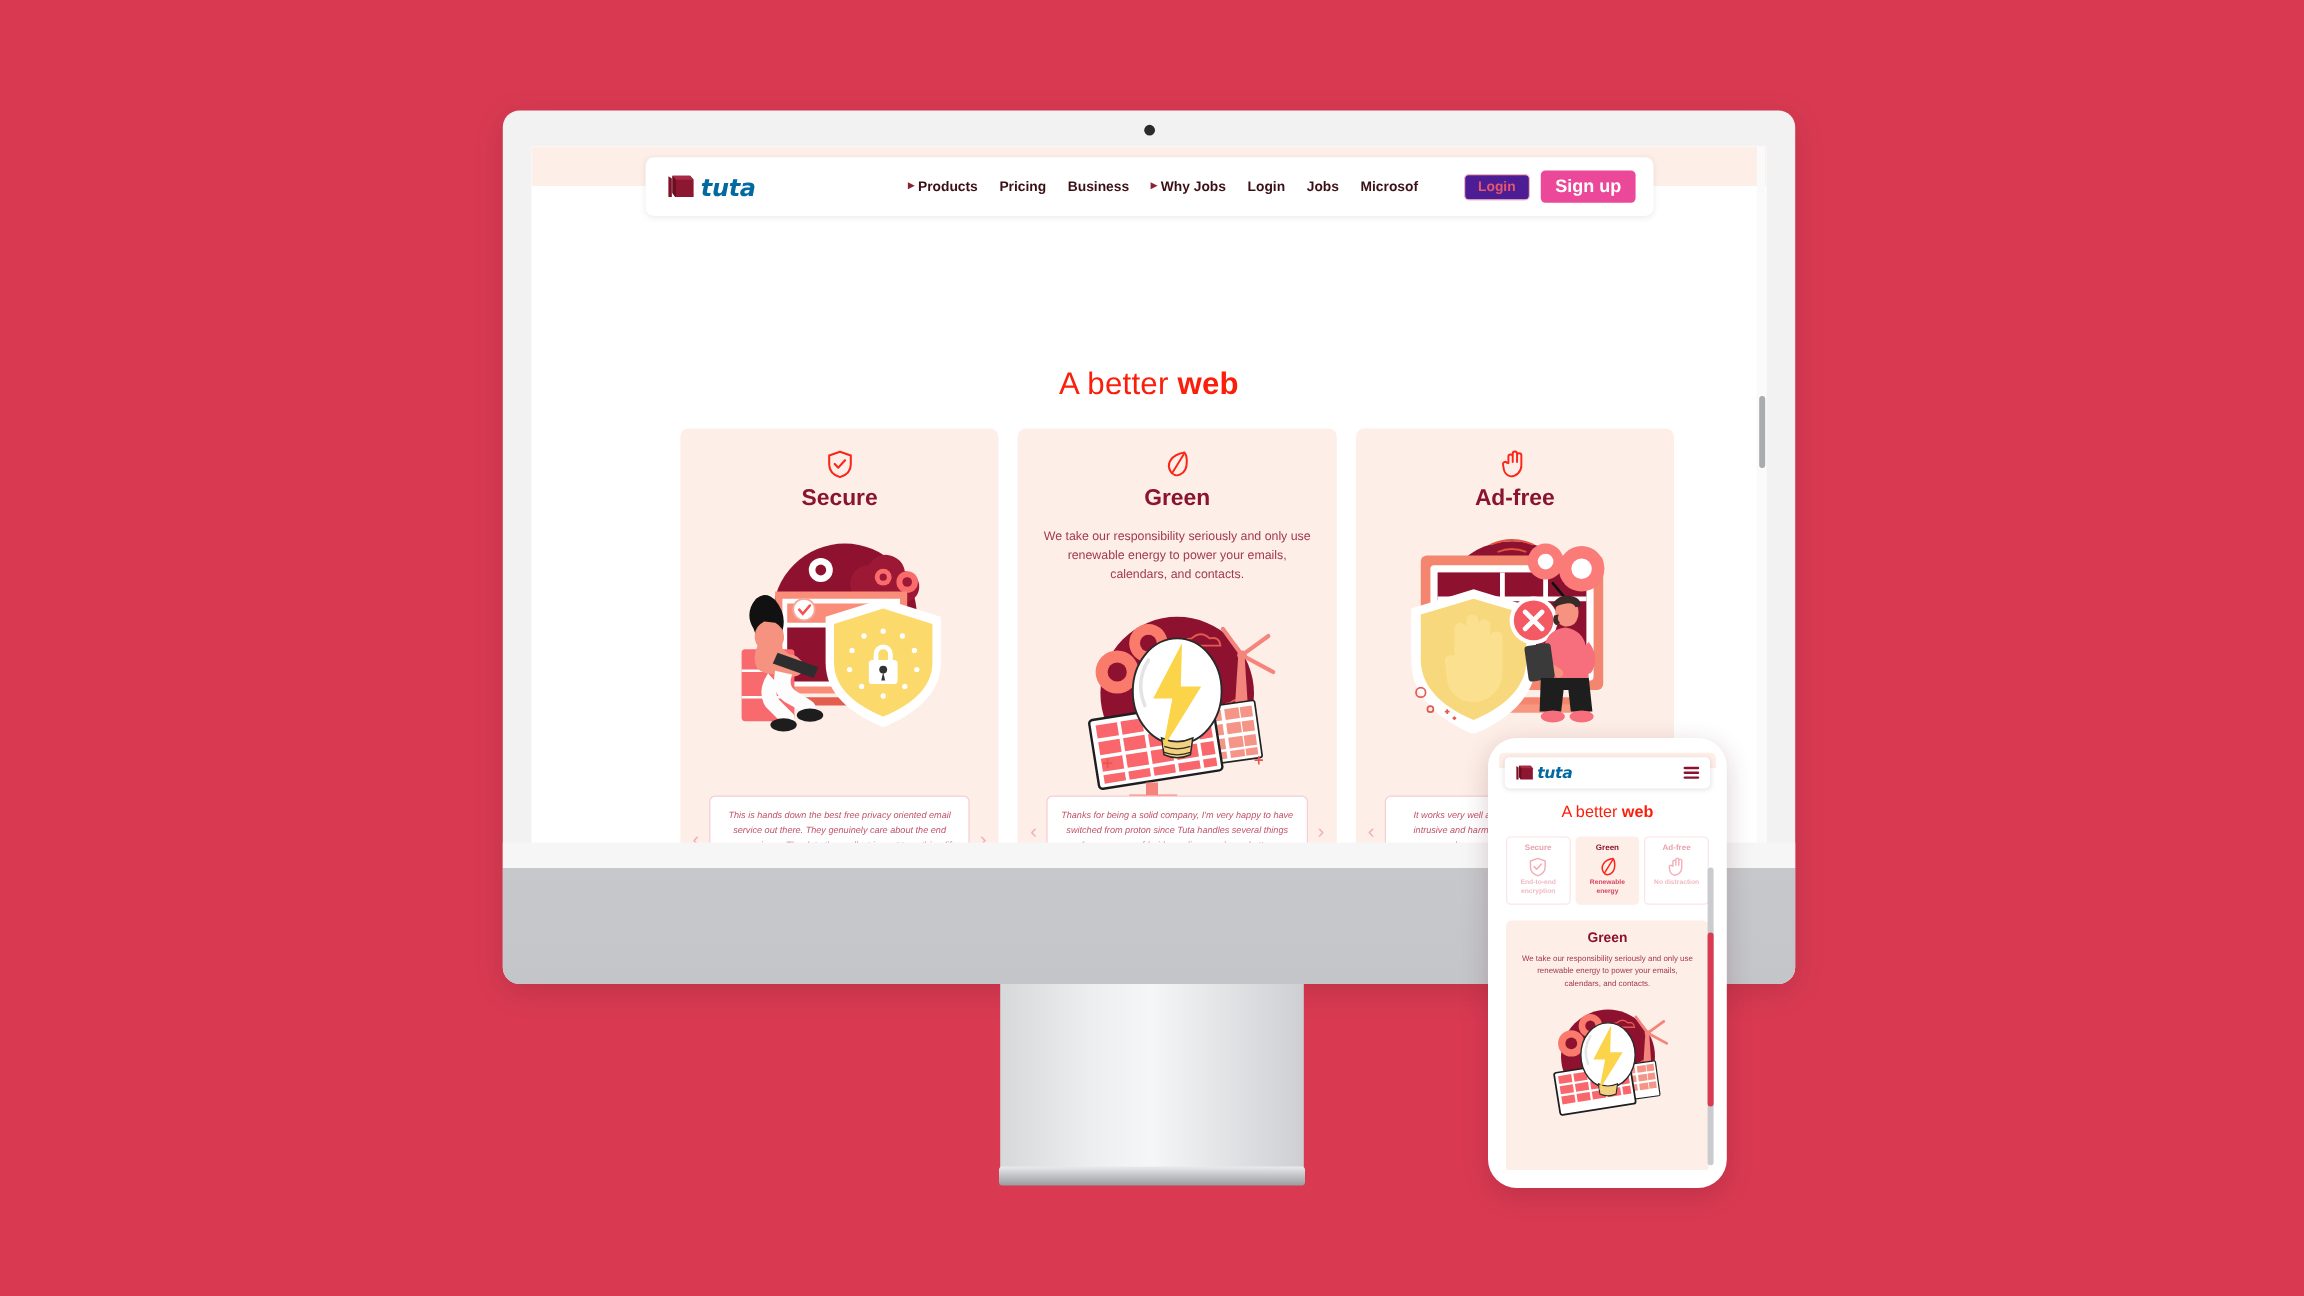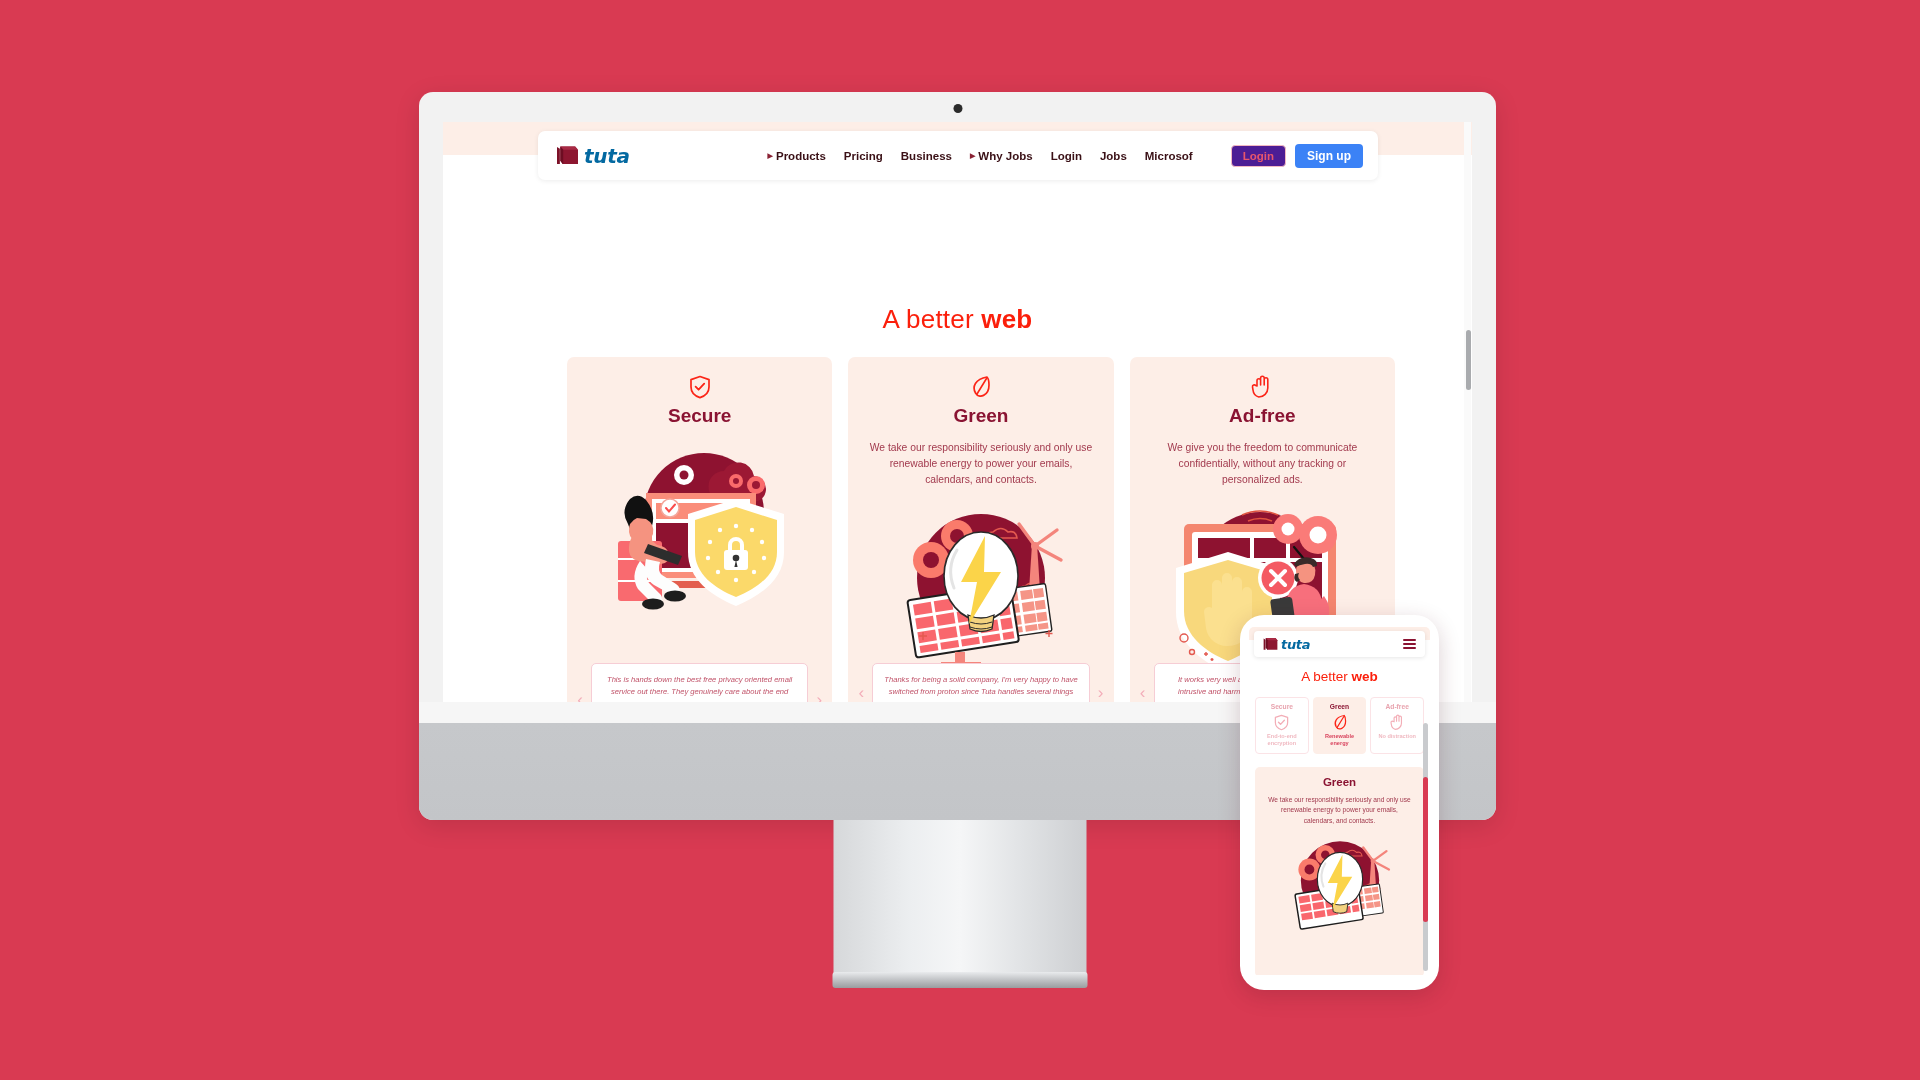--- a/index.html
+++ b/index.html
@@ -97,22 +97,22 @@
     display: flex; align-items: center; gap: 3px;
   }
   .caret { font-size: 7px; color: #8a2234; line-height: 1; }
   #nav-actions { display: flex; align-items: center; gap: 9px; margin-left: 20px; }
   .btn-login {
     font-size: 11.5px; font-weight: 700; color: #e8566c;
     border: 1.2px solid #f2b8c2; border-radius: 4px;
     padding: 4px 11px; background: #4c1d95; cursor: pointer;
   }
   .btn-signup {
-    font-size: 12px; font-weight: 700; color: #ffffff;
-    background: #3b82f6; border: none; border-radius: 4px;
+    font-size: 15px; font-weight: 700; color: #ffffff;
+    background: #ec4899; border: none; border-radius: 4px;
     padding: 5px 12px; cursor: pointer;
   }
 
   
   #hero-heading {
     position: absolute; left: 0; right: 0; top: 182px;
     text-align: center;
     font-size: 26px; font-weight: 400; color: #fb1f0b;
     letter-spacing: .2px;
   }
@@ -522,21 +522,20 @@
 
         </div>
 
         <div class="card">
           <div class="card-icon">
             <svg width="22" height="24" viewBox="0 0 22 24">
               <path d="M6 11 V5.5 a1.8 1.8 0 0 1 3.6 0 V10 V3 a1.8 1.8 0 0 1 3.6 0 v7 V4.5 a1.8 1.8 0 0 1 3.6 0 V13 a9 9 0 0 1 -9 9 A8 8 0 0 1 2 15 l-0.5-3 a1.8 1.8 0 0 1 3.2-1.4 z" fill="none" stroke="#fb2518" stroke-width="1.6" stroke-linejoin="round"></path>
             </svg>
           </div>
           <div class="card-title">Ad-free</div>
-          <div class="card-desc">We give you the freedom to communicate confidentially, without any tracking or personalized ads.</div>
 
           <svg class="card-illus" viewBox="0 0 192 170">
             <circle cx="94" cy="72" r="62" fill="#8e1230"></circle>
             <rect x="18" y="22" width="152" height="112" rx="5" fill="#f4866f"></rect>
             <rect x="26" y="30" width="136" height="96" rx="3" fill="#fff"></rect>
             <rect x="32" y="36" width="124" height="84" fill="#8e1230"></rect>
             <path d="M32 58 h124 M86 36 v84 M122 36 v22" stroke="#fff" stroke-width="4"></path>
             <path d="M60 140 h96 l-6 8 H66z" fill="#f4866f"></path>
             <rect x="40" y="146" width="120" height="7" rx="3.5" fill="#f79780"></rect>
             <g stroke="#e0533f" stroke-width="1.5" fill="none">

